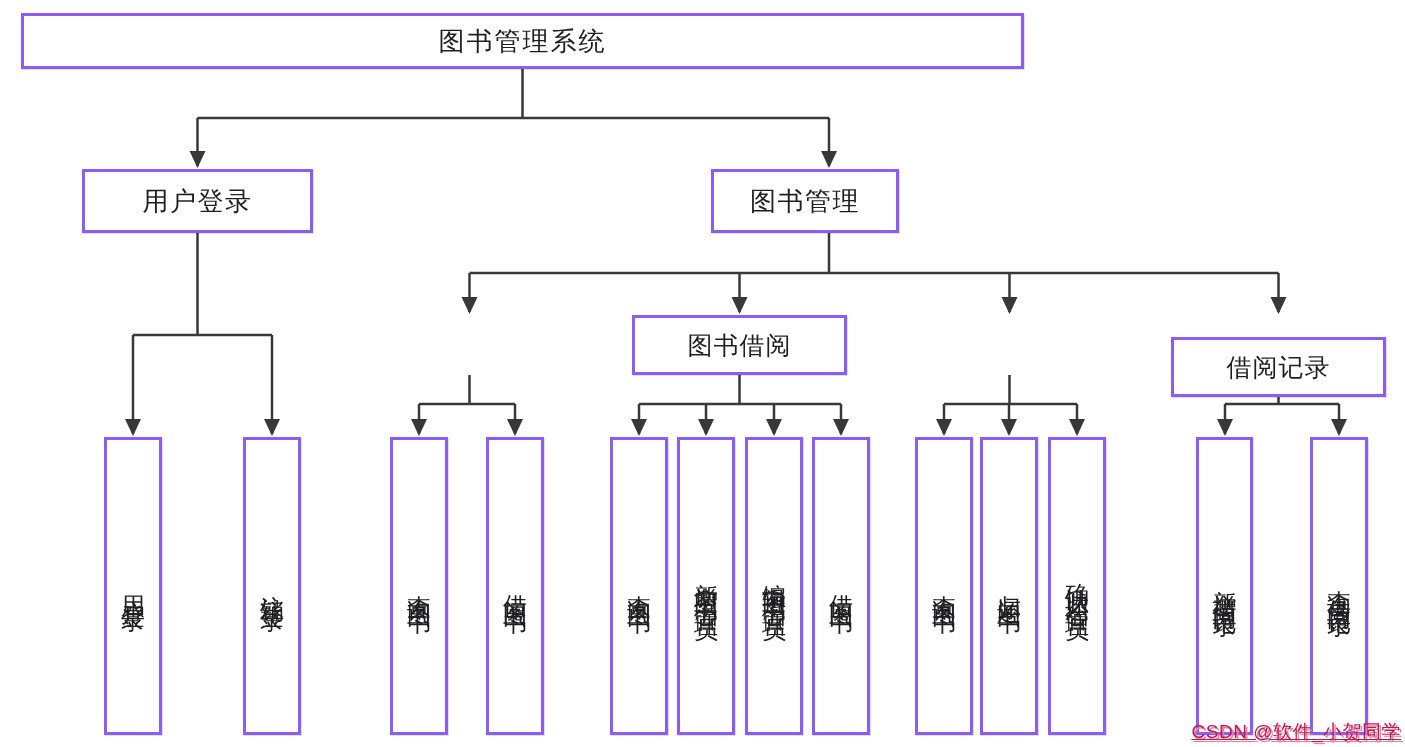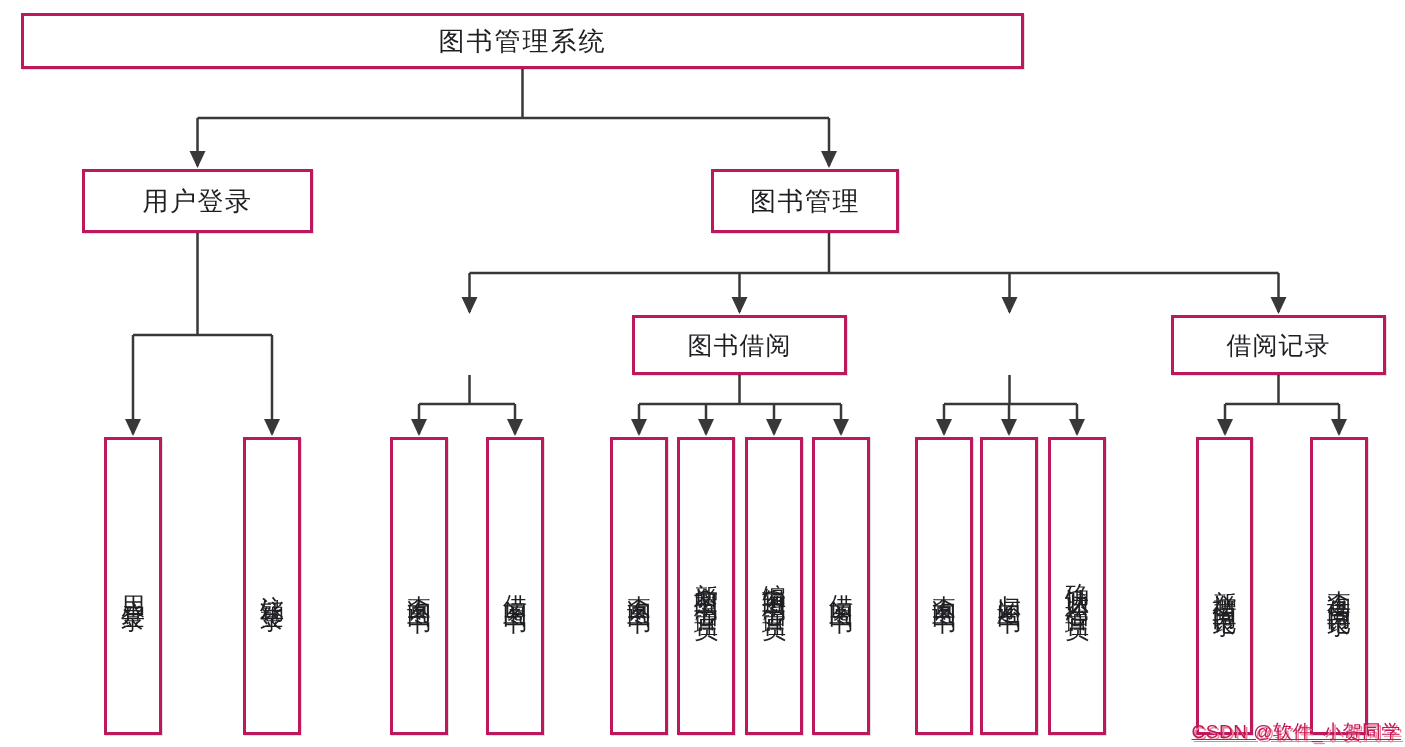--- a/index.html
+++ b/index.html
@@ -9,21 +9,21 @@
     width: 1405px;
     height: 747px;
     background: #ffffff;
     overflow: hidden;
   }
   #wires { position: absolute; left: 0; top: 0; }
   .box {
     position: absolute;
     box-sizing: border-box;
     background: #ffffff;
-    border: 3px solid #be185d;
+    border: 3px solid #8b5cf6;
     color: #1f1f23;
     display: flex;
     align-items: center;
     justify-content: center;
     text-align: center;
     box-shadow: 1px 1px 0 rgba(0,0,0,0.12);
   }
   .root { left: 21px; top: 13px; width: 1003px; height: 56px; font-size: 26px; letter-spacing: 2px; }
   .l2   { top: 169px; height: 64px; font-size: 26px; letter-spacing: 1.5px; }
   .l3   { top: 315px; height: 60px; font-size: 25px; letter-spacing: 1px; }
@@ -101,21 +101,21 @@
   <div class="box l2" style="left:82px; width:231px;">
     <span>用户登录</span>
   </div>
   <div class="box l2" style="left:711px; width:188px;">
     <span>图书管理</span>
   </div>
 
   <div class="box l3" style="left:632px; width:215px;">
     <span>图书借阅</span>
   </div>
-  <div class="box l3" style="left:1171px; width:215px;">
+  <div class="box l3" style="left:1171px; width:215px;margin-top:22px;">
     <span>借阅记录</span>
   </div>
 
   <div class="box leaf" style="left:104px;">
     <span class="vtext">用户登录</span>
   </div>
   <div class="box leaf" style="left:243px;">
     <span class="vtext">注销登录</span>
   </div>
   <div class="box leaf" style="left:390px;">

